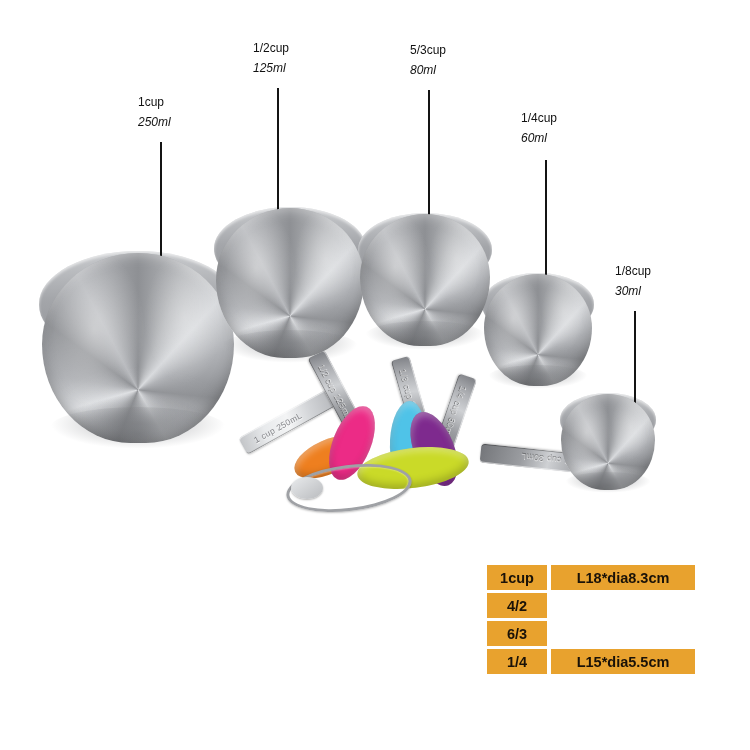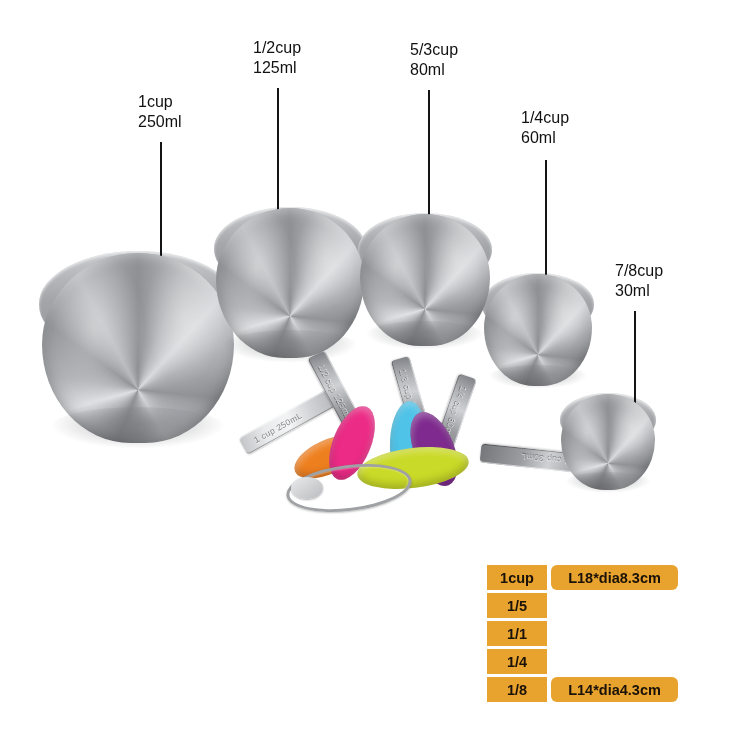--- a/index.html
+++ b/index.html
@@ -6,23 +6,23 @@
   body{
     width:750px;height:750px;
     background:#ffffff;
     font-family:"Liberation Sans", sans-serif;
     overflow:hidden;
     position:relative;
   }
   #stage{position:absolute;inset:0;width:750px;height:750px;}
 
   
-  .callout{position:absolute;color:#111;font-size:16px;line-height:20px;white-space:nowrap;}
+  .callout{position:absolute;color:#111;font-size:12px;line-height:20px;white-space:nowrap;}
   .callout .l1{display:block;}
-  .callout .l2{display:block;}
+  .callout .l2{display:block;font-style:italic;}
   .leader{position:absolute;background:#141414;width:2px;}
 
   
   .cup{position:absolute;}
   .bowl{
     position:absolute;left:0;top:0;width:100%;height:100%;
     border-radius:50% 50% 46% 46% / 48% 48% 52% 52%;
     background:
       radial-gradient(ellipse 120% 95% at 50% 112%, rgba(255,255,255,.30) 0%, rgba(255,255,255,0) 55%),
       conic-gradient(from 0deg at 50% 72%,
@@ -102,21 +102,21 @@
   }
   .spec-row{display:flex;gap:4px;}
   .spec-cell{
     background:#e8a22e;color:#1a1208;
     font-size:14.5px;font-weight:bold;
     display:flex;align-items:center;justify-content:center;
     height:25px;
     font-family:"Liberation Sans", sans-serif;
   }
   .spec-cell.size{width:60px;}
-  .spec-cell.dim{width:127px;border-radius:6px;}
+  .spec-cell.dim{width:144px;}
 </style>
 </head>
 <body>
 
 <div id="stage">
 
   <div class="callout" style="left:138px;top:92px;">
     <span class="l1">1cup</span>
     <span class="l2">250ml</span>
   </div>
@@ -134,21 +134,21 @@
   </div>
   <div class="leader" style="left:428px;top:90px;height:128px;"></div>
 
   <div class="callout" style="left:521px;top:108px;">
     <span class="l1">1/4cup</span>
     <span class="l2">60ml</span>
   </div>
   <div class="leader" style="left:545px;top:160px;height:117px;"></div>
 
   <div class="callout" style="left:615px;top:261px;">
-    <span class="l1">7/8cup</span>
+    <span class="l1">1/8cup</span>
     <span class="l2">30ml</span>
   </div>
   <div class="leader" style="left:634px;top:311px;height:108px;"></div>
 
   <div class="handle light" style="left:243px;top:437px;width:108px;height:19px;transform:rotate(-29deg);">
     <span class="engrave" style="transform:translateY(-50%) rotate(0deg);">1 cup 250mL</span>
   </div>
 
   <div class="handle" style="left:316px;top:345px;width:96px;height:19px;transform:rotate(62deg);">
     <span class="engrave">1/2 cup 125mL</span>
@@ -204,27 +204,24 @@
     <div class="bowl"></div>
     <div class="base-shadow"></div>
   </div>
 
   <div id="spec-table">
     <div class="spec-row">
       <div class="spec-cell size">1cup</div>
       <div class="spec-cell dim">L18*dia8.3cm</div>
     </div>
     <div class="spec-row">
-      <div class="spec-cell size">1/5</div>
-    </div>
-    <div class="spec-row">
-      <div class="spec-cell size">1/1</div>
+      <div class="spec-cell size">4/2</div>
+    </div>
+    <div class="spec-row">
+      <div class="spec-cell size">6/3</div>
     </div>
     <div class="spec-row">
       <div class="spec-cell size">1/4</div>
-    </div>
-    <div class="spec-row">
-      <div class="spec-cell size">1/8</div>
-      <div class="spec-cell dim">L14*dia4.3cm</div>
+      <div class="spec-cell dim">L15*dia5.5cm</div>
     </div>
   </div>
 
 </div>
 
 </body></html>

